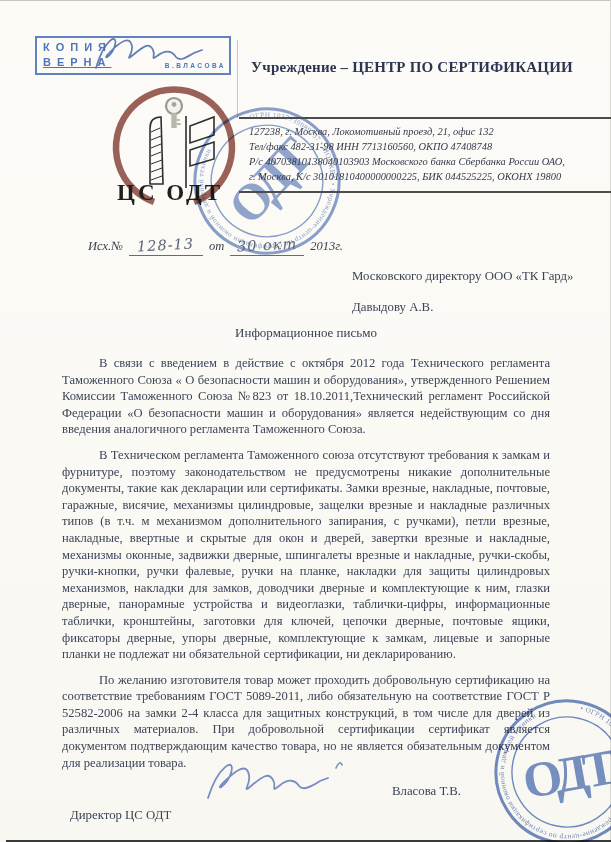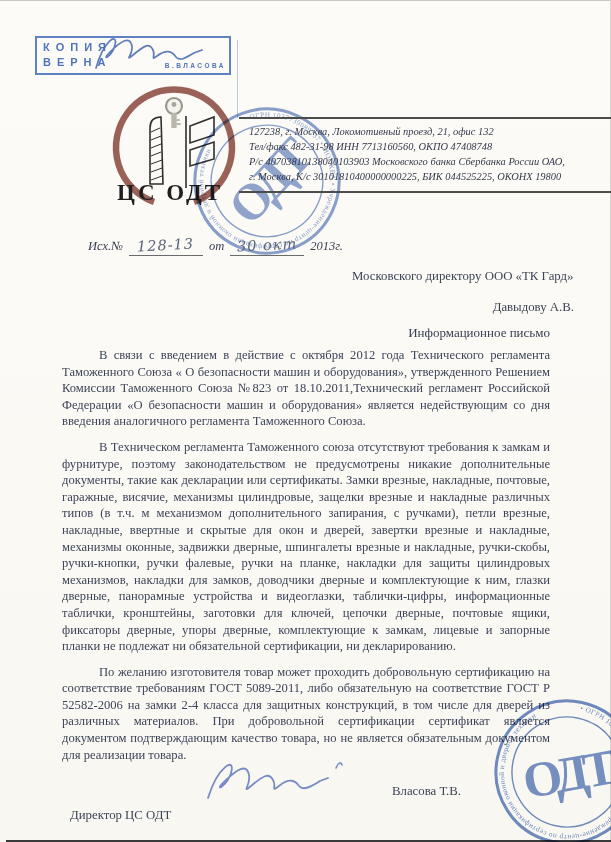--- a/index.html
+++ b/index.html
@@ -12,21 +12,21 @@
   .edge-right{position:absolute;top:0;bottom:0;right:0;width:1px;background:#d8d6d0;}
   .edge-bottom{position:absolute;left:6px;right:0;bottom:0;height:2px;background:#3a3a3a;}
 
   
   .copy-stamp{
     position:absolute; left:35px; top:36px; width:192px; height:35px;
     border:2px solid rgba(79,116,187,.9); color:#4f74bb;
     font-family:"Liberation Sans", sans-serif; font-weight:bold;
   }
   .copy-stamp .w{font-size:11px; letter-spacing:6px; line-height:15px; padding-left:6px; padding-top:2px;}
-  .copy-stamp .w + .w{padding-top:0;}
+  .copy-stamp .w + .w{padding-top:0;text-decoration:underline;}
   .copy-stamp .signer{position:absolute; right:3px; bottom:4px; font-size:6.5px; letter-spacing:2.5px; font-weight:bold;}
   .copy-sig{position:absolute; left:88px; top:26px; width:130px; height:58px;}
   .stamp-tail-line{position:absolute; left:237px; top:40px; width:1px; height:78px; background:rgba(110,140,195,.45);}
 
   
   .org-title{
     position:absolute; left:232px; top:57px; width:360px; text-align:center;
     font-weight:bold; font-size:15px; line-height:20.5px; color:#2c3452; letter-spacing:.2px;
   }
 
@@ -52,26 +52,26 @@
   
   .ref{position:absolute; left:88px; top:237px; font-style:italic; font-size:12.5px; color:#3c4152;}
   .ref .u{display:inline-block; border-bottom:1px solid #6b6b6b; min-width:66px; text-align:center; margin:0 6px; padding:0 4px 1px;}
   .hand{
     display:inline-block; font-family:"DejaVu Serif", serif; font-style:italic;
     color:#5a6378; font-size:14.5px; letter-spacing:1px; transform:rotate(-3deg);
   }
 
   
   .addressee{position:absolute; left:352px; top:268px; width:238px; font-size:12.8px; line-height:16px; color:#3c4456;}
-  .addressee .l2{margin-top:15px; text-align:right; padding-right:16px;}
+  .addressee .l2{margin-top:15px; text-align:left; padding-right:16px;}
 
   
-  .subject{position:absolute; left:62px; top:325px; width:488px; text-align:right; font-size:13px; color:#3a4054;}
+  .subject{position:absolute; left:62px; top:325px; width:488px; text-align:center; font-size:13px; color:#3a4054;}
   .body{position:absolute; left:62px; top:347px; width:488px; font-size:12.6px; line-height:16.6px; text-align:justify; color:#3e4459;}
-  .body p{margin:0 0 9px; text-indent:37px;}
+  .body p{margin:8px 0 9px; text-indent:37px;}
 
   
   .sign-position{position:absolute; left:70px; top:808px; font-size:12.8px; color:#3c4456;}
   .sign-name{position:absolute; left:392px; top:784px; font-size:12.8px; color:#3c4456;text-align:center;}
   .main-sig{position:absolute; left:198px; top:752px; width:160px; height:60px;}
 
   svg text{font-family:"Liberation Serif", serif;}
 </style>
 </head>
 <body>
@@ -86,20 +86,21 @@
     <div class="w">КОПИЯ</div>
     <div class="w">ВЕРНА</div>
     <div class="signer">В.ВЛАСОВА</div>
   </div>
   <svg class="copy-sig" viewBox="0 0 130 58">
     <path d="M8,42 C16,14 30,6 27,19 C24,31 12,36 22,26 C34,14 42,10 44,20 C45,29 36,36 45,29 C56,20 61,16 65,24 C68,30 62,35 69,30 C78,23 84,25 88,31 C92,36 99,31 106,27 L114,24" fill="none" stroke="#4f6fb0" stroke-width="1.7" stroke-linecap="round" opacity=".9"></path>
   </svg>
   <div class="stamp-tail-line"></div>
 
   <div class="org-title">
+    <div>Учреждение – ЦЕНТР ПО СЕРТИФИКАЦИИ</div>
   </div>
 
   <svg class="logo-svg" viewBox="0 0 148 126">
     <path d="M54,116 A58,58 0 1 1 94,116" fill="none" style="stroke:var(--logo-arc)" stroke-width="6.5" opacity=".9"></path>
     <circle cx="74" cy="20" r="8" fill="#f3f2ec" stroke="#9a978e" stroke-width="2.2"></circle>
     <circle cx="74" cy="18.5" r="2.4" fill="#a8a59b"></circle>
     <rect x="71.3" y="27" width="5.4" height="15" fill="#b9b6ab"></rect>
     <path d="M76.7,38 h4 M76.7,34 h3" stroke="#b9b6ab" stroke-width="2"></path>
     <path d="M50,98 L50,42 Q50,31 61,31 L63,98 Z" fill="none" stroke="#2f2f2f" stroke-width="1.6"></path>
     <path d="M51,46 L60,42 M51,54 L61,50 M51,62 L61,58 M51,70 L61,66 M51,78 L62,74 M51,86 L62,82 M51,94 L62,90" stroke="#2f2f2f" stroke-width="1"></path>

